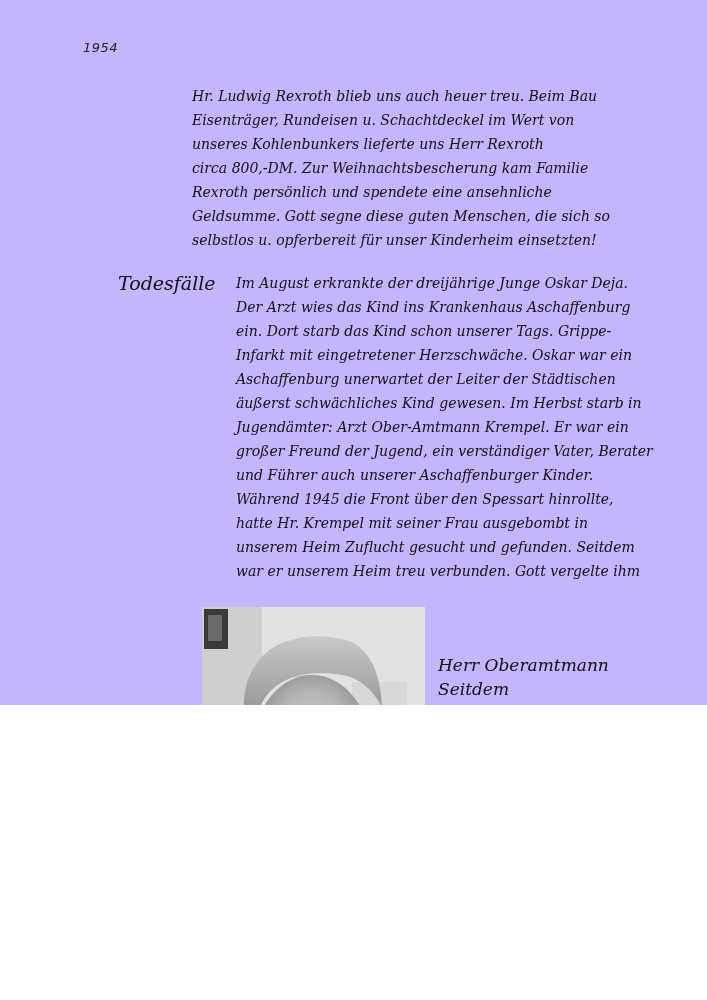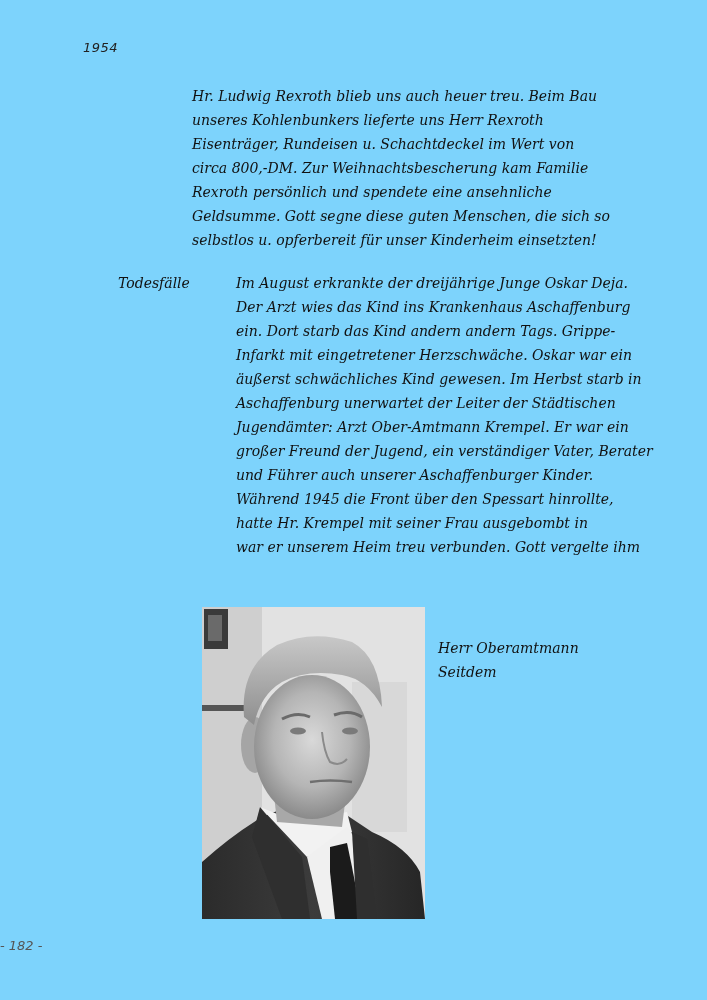--- a/index.html
+++ b/index.html
@@ -3,22 +3,22 @@
   <meta charset="utf-8">
   <style>
     html, body {
       margin: 0;
       padding: 0;
       background: #ffffff;
     }
     .page {
       position: relative;
       width: 707px;
-      height: 1000px;
-      background: #7dd3fc;
+      height: 705px;
+      background: #c4b5fd;
       overflow: hidden;
       font-family: "DejaVu Serif", serif;
       color: #111111;
     }
     .year {
       position: absolute;
       left: 83px;
       top: 40px;
       font-family: "DejaVu Sans", sans-serif;
       font-style: italic;
@@ -41,41 +41,41 @@
       white-space: nowrap;
     }
     .block-1 { top: 84px; }
     .block-2 { top: 271px; margin-left: 44px; }
     .margin-label {
       position: absolute;
       left: 118px;
       top: 271px;
       font-family: "DejaVu Serif", serif;
       font-style: italic;
-      font-size: 14px;
+      font-size: 19px;
       line-height: 24px;
       color: #111;
     }
     .photo {
       position: absolute;
       left: 202px;
       top: 607px;
       width: 223px;
       height: 312px;
       overflow: hidden;
       background: linear-gradient(90deg, #cfcfcf 0%, #e8e8e8 40%, #efefef 70%, #d6d6d6 100%);
     }
     .photo svg { display: block; }
     .caption {
       position: absolute;
       left: 438px;
-      top: 636px;
+      top: 653px;
       font-family: "DejaVu Serif", serif;
       font-style: italic;
-      font-size: 14px;
+      font-size: 17px;
       line-height: 24px;
       color: #111;
     }
     .caption .line { display: block; white-space: nowrap; }
     .page-number {
       position: absolute;
       left: 0;
       width: 707px;
       top: 938px;
       text-align: left;
@@ -87,42 +87,43 @@
   </style>
 </head>
 <body>
 
 <div class="page">
 
   <div class="year">1954</div>
 
   <div class="block block-1">
     <span class="line">Hr. Ludwig Rexroth blieb uns auch heuer treu. Beim Bau</span>
+    <span class="line">Eisenträger, Rundeisen u. Schachtdeckel im Wert von</span>
     <span class="line">unseres Kohlenbunkers lieferte uns Herr Rexroth</span>
-    <span class="line">Eisenträger, Rundeisen u. Schachtdeckel im Wert von</span>
     <span class="line">circa 800,-DM. Zur Weihnachtsbescherung kam Familie</span>
     <span class="line">Rexroth persönlich und spendete eine ansehnliche</span>
     <span class="line">Geldsumme. Gott segne diese guten Menschen, die sich so</span>
     <span class="line">selbstlos u. opferbereit für unser Kinderheim einsetzten!</span>
   </div>
 
   <div class="margin-label">Todesfälle</div>
 
   <div class="block block-2">
     <span class="line">Im August erkrankte der dreijährige Junge Oskar Deja.</span>
     <span class="line">Der Arzt wies das Kind ins Krankenhaus Aschaffenburg</span>
-    <span class="line">ein. Dort starb das Kind andern andern Tags. Grippe-</span>
+    <span class="line">ein. Dort starb das Kind schon unserer Tags. Grippe-</span>
     <span class="line">Infarkt mit eingetretener Herzschwäche. Oskar war ein</span>
+    <span class="line">Aschaffenburg unerwartet der Leiter der Städtischen</span>
     <span class="line">äußerst schwächliches Kind gewesen. Im Herbst starb in</span>
-    <span class="line">Aschaffenburg unerwartet der Leiter der Städtischen</span>
     <span class="line">Jugendämter: Arzt Ober-Amtmann Krempel. Er war ein</span>
     <span class="line">großer Freund der Jugend, ein verständiger Vater, Berater</span>
     <span class="line">und Führer auch unserer Aschaffenburger Kinder.</span>
     <span class="line">Während 1945 die Front über den Spessart hinrollte,</span>
     <span class="line">hatte Hr. Krempel mit seiner Frau ausgebombt in</span>
+    <span class="line">unserem Heim Zuflucht gesucht und gefunden. Seitdem</span>
     <span class="line">war er unserem Heim treu verbunden. Gott vergelte ihm</span>
   </div>
 
   <div class="photo" title="Black-and-white portrait photograph of Herr Oberamtmann Krempel">
     <svg width="223" height="312" viewBox="0 0 223 312" xmlns="http://www.w3.org/2000/svg">
       <defs>
         <radialGradient id="faceGrad" cx="50%" cy="45%" r="55%">
           <stop offset="0%" stop-color="#d9d9d9"></stop>
           <stop offset="60%" stop-color="#b5b5b5"></stop>
           <stop offset="100%" stop-color="#8a8a8a"></stop>

